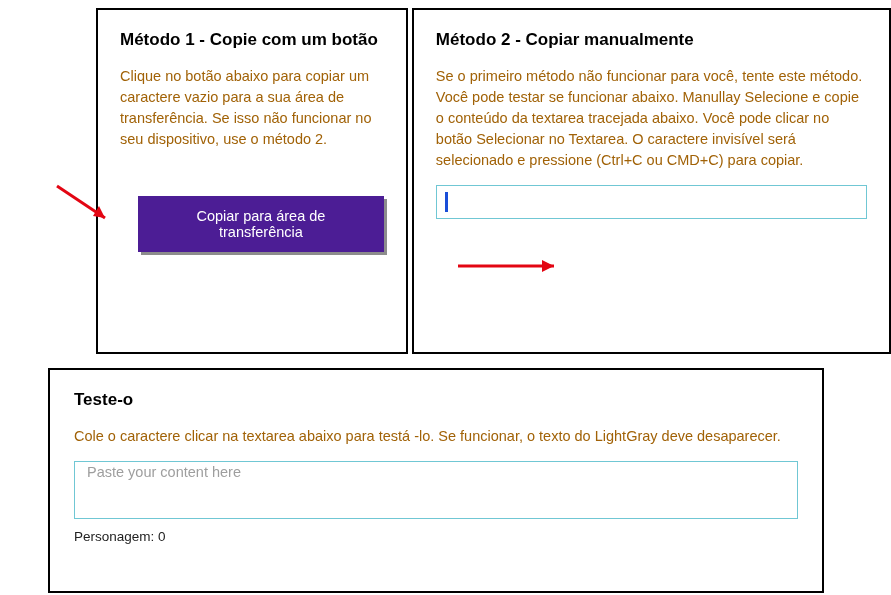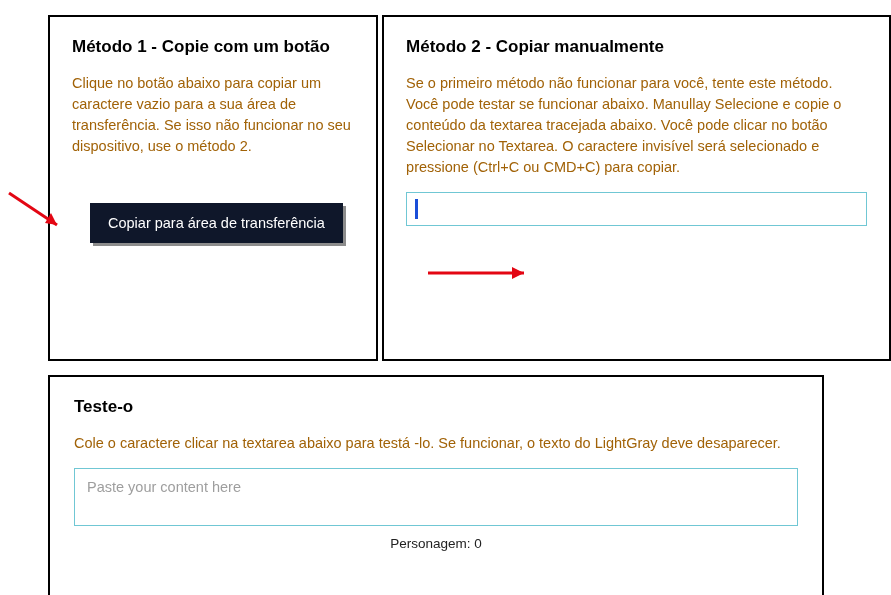--- a/index.html
+++ b/index.html
@@ -7,22 +7,22 @@
     font-family: Arial, Helvetica, sans-serif;
     background: #fff;
     width: 891px;
     height: 595px;
     padding: 0;
     overflow: hidden;
   }
   .top-row {
     display: flex;
     gap: 4px;
-    padding: 0 0 0 48px;
-    margin-top: 15px;
+    padding: 0 0 0 96px;
+    margin-top: 8px;
   }
   .card {
     border: 2px solid #000;
     background: #fff;
     position: relative;
   }
   .card1 { width: 335px; height: 346px; padding: 20px 22px; }
   .card2 { width: 517px; height: 346px; padding: 20px 22px; }
   .card3 {
     width: 776px;
@@ -38,21 +38,21 @@
     color: #000;
     margin-bottom: 16px;
   }
   p {
     font-size: 14.5px;
     line-height: 1.45;
     color: #a16207;
   }
   .btn {
     display: inline-block;
-    background: #0f172a;
+    background: #4c1d95;
     color: #fff;
     font-size: 14.5px;
     padding: 12px 18px;
     border: none;
     cursor: pointer;
     box-shadow: 3px 3px 0 rgba(0,0,0,0.45);
     font-family: inherit;
   }
   .btn1-wrap { margin-top: 46px; margin-left: 18px; }
   .btn2-wrap { margin-top: 22px; text-align: center; }
@@ -72,29 +72,29 @@
     width: 3px;
     height: 20px;
     background: #1a4ed8;
   }
   .test-textarea {
     width: 100%;
     height: 58px;
     border: 1px solid #70c7d4;
     background: #fff;
     margin-top: 14px;
-    padding: 10px 12px;
+    padding: 2px 12px;
     font-size: 14.5px;
     color: #ef4444;
     font-family: inherit;
     resize: none;
   }
   .test-textarea::placeholder { color: #9e9e9e; }
   .char-count {
-    text-align: center;
+    text-align: left;
     font-size: 13.5px;
     color: #222;
     margin-top: 6px;
   }
   
   .arrow {
     position: absolute;
     pointer-events: none;
   }
 </style>

